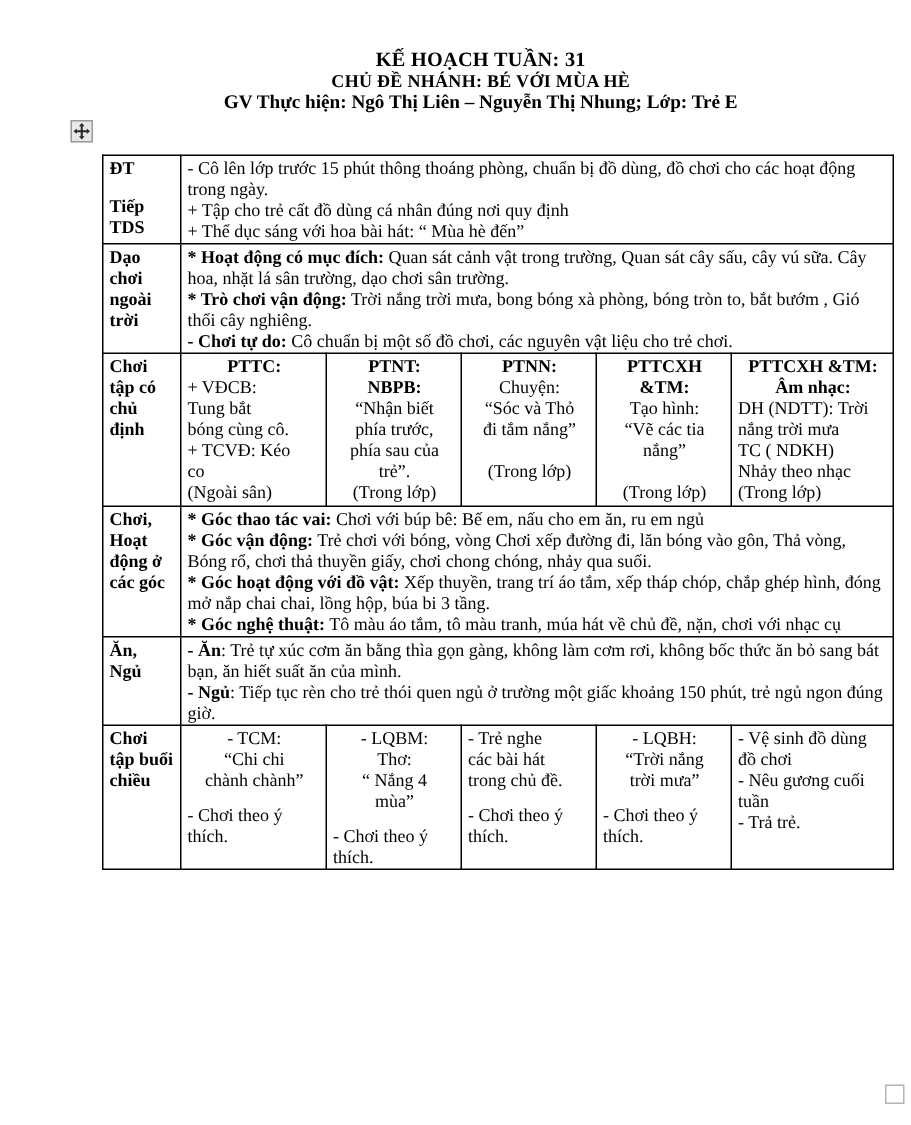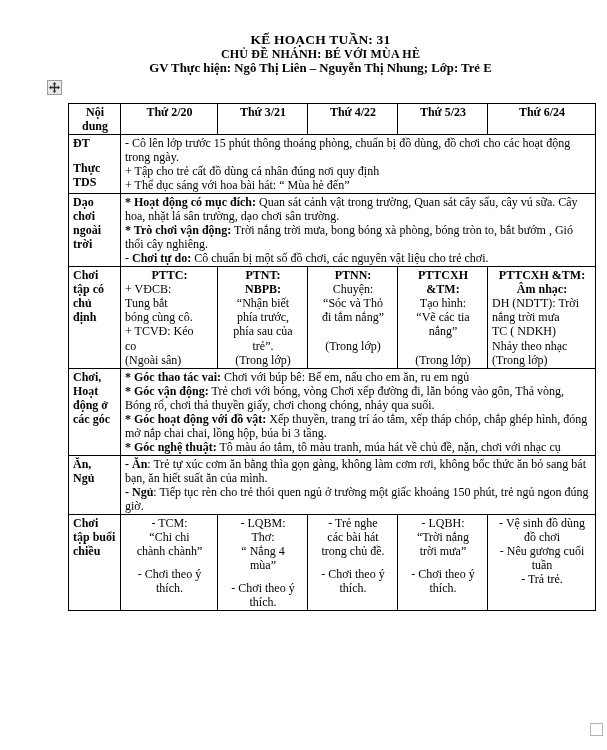--- a/index.html
+++ b/index.html
@@ -125,21 +125,21 @@
     margin: 0;
   }
   td.flow b { font-weight: bold; }
 
   td.evening {
     text-align: center;
     font-size: 11.8px;
     line-height: 1.22;
     padding: 2px 2px;
   }
-  td.evening .la { text-align: center; }
+  td.evening .la { text-align: left; }
   td.evening .gap { height: 9px; }
 
   .colw1 { width: 52px; }
   .colw2 { width: 97px; }
   .colw3 { width: 90px; }
   .colw4 { width: 90px; }
   .colw5 { width: 90px; }
   .colw6 { width: 108px; }
 </style>
 </head>
@@ -163,34 +163,26 @@
     <colgroup>
       <col class="colw1">
         <col class="colw2">
         <col class="colw3">
         <col class="colw4">
         <col class="colw5">
         <col class="colw6">
     </colgroup>
 
     <tbody>
-        <tr>
-      <td class="colhead">Nội dung</td>
-      <td class="colhead">Thứ 2/20</td>
-      <td class="colhead">Thứ 3/21</td>
-      <td class="colhead">Thứ 4/22</td>
-      <td class="colhead">Thứ 5/23</td>
-      <td class="colhead">Thứ 6/24</td>
-    </tr>
 
     <tr>
       <td class="rowlabel">
         <div>ĐT</div>
         <div style="height:11px"></div>
-        <div>Thực</div>
+        <div>Tiếp</div>
         <div>TDS</div>
       </td>
       <td class="flow" colspan="5">
         <p>- Cô lên lớp trước 15 phút thông thoáng phòng, chuẩn bị đồ dùng, đồ chơi cho các hoạt động trong ngày.</p>
         <p>+ Tập cho trẻ cất đồ dùng cá nhân đúng nơi quy định</p>
         <p>+ Thể dục sáng với hoa bài hát: “ Mùa hè đến”</p>
       </td>
     </tr>
 
     <tr>

